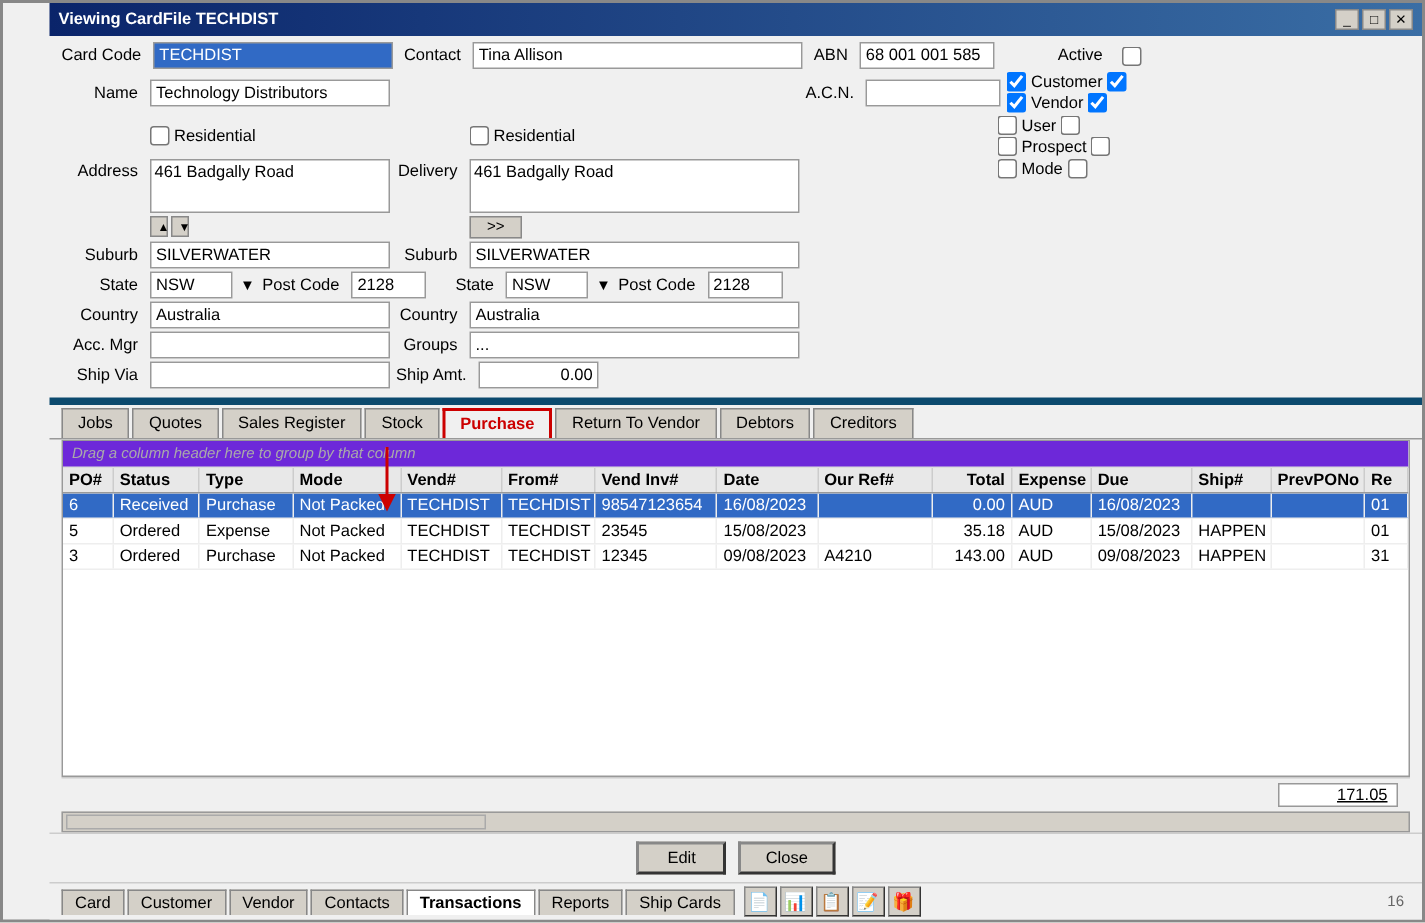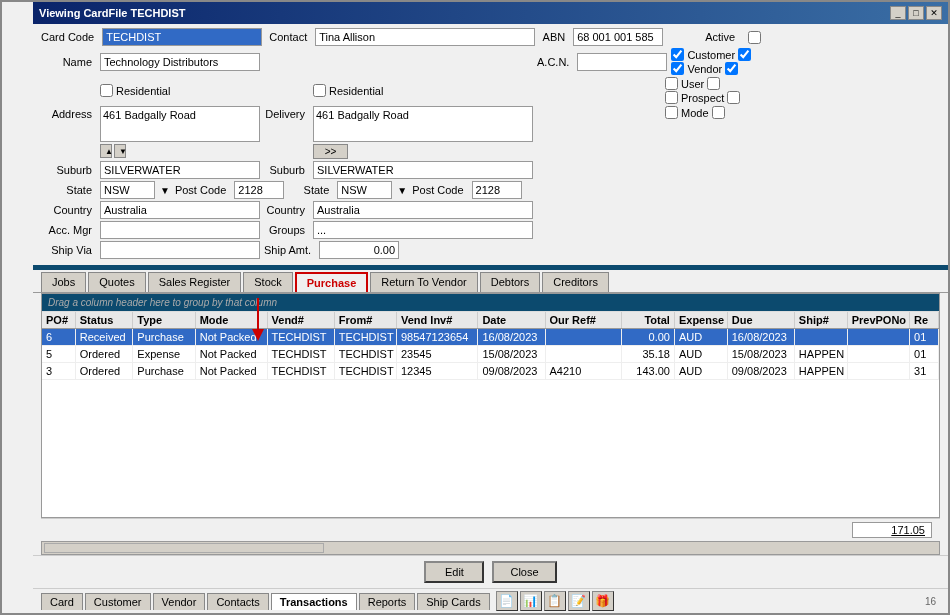--- a/index.html
+++ b/index.html
@@ -23,21 +23,21 @@
     .arrow-btn { background: #d4d0c8; border: 1px solid #888; padding: 1px 4px; cursor: pointer; font-size: 10px; }
     
     .right-checkboxes { display: flex; flex-direction: column; gap: 1px; min-width: 130px; }
     .check-row { display: flex; align-items: center; gap: 3px; }
     
     .tabs-area { background: #f0f0f0; padding: 2px 8px 0; display: flex; gap: 0; border-bottom: 1px solid #999; }
     .tab { padding: 3px 10px; background: #d4d0c8; border: 1px solid #888; border-bottom: none; cursor: pointer; margin-right: 2px; }
     .tab.active { background: #f0f0f0; border: 2px solid #cc0000; border-bottom: none; font-weight: bold; color: #cc0000; z-index: 1; }
     
     .grid-area { flex: 1; display: flex; flex-direction: column; overflow: hidden; background: white; margin: 0 8px; border: 1px solid #999; }
-    .drag-hint { color: #aaa; font-style: italic; padding: 3px 6px; background: #0c4a6e; border-bottom: 1px solid #ddd; font-size: 10px; }
+    .drag-hint { color: #aaa; font-style: italic; padding: 3px 6px; background: #6d28d9; border-bottom: 1px solid #ddd; font-size: 10px; }
     
     .grid-header { display: flex; background: #e8e8e8; border-bottom: 1px solid #999; }
     .grid-header-cell { padding: 2px 4px; border-right: 1px solid #ccc; font-weight: bold; white-space: nowrap; overflow: hidden; cursor: pointer; }
     
     .grid-body { flex: 1; overflow-y: auto; }
     .grid-row { display: flex; border-bottom: 1px solid #eee; }
     .grid-row.selected { background: #316ac5; color: white; }
     .grid-cell { padding: 2px 4px; border-right: 1px solid #eee; white-space: nowrap; overflow: hidden; }
     
     .grid-footer { display: flex; justify-content: flex-end; padding: 3px 8px; border-top: 1px solid #ccc; background: #f0f0f0; }

